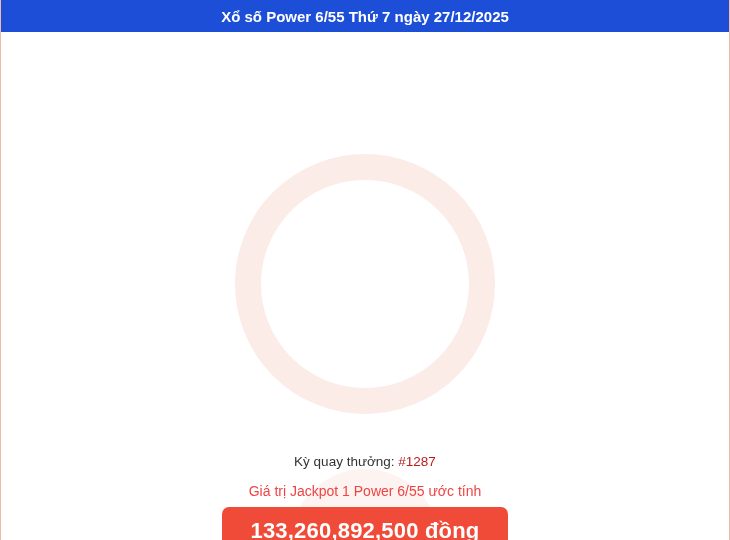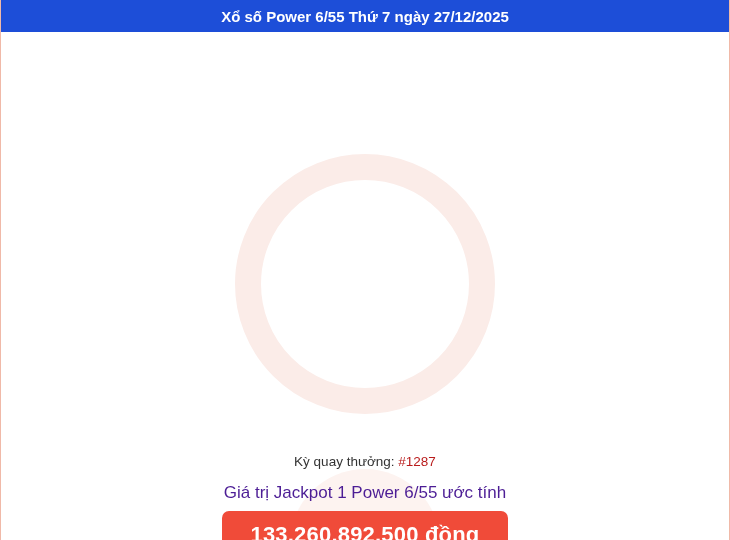--- a/index.html
+++ b/index.html
@@ -70,22 +70,22 @@
 
   .draw-line {
     font-size: 13.5px;
     color: #333333;
     margin-bottom: 14px;
   }
   .draw-line .draw-id {
     color: #b91c1c;
   }
   .jackpot-label {
-    font-size: 17px;
-    color: #4c1d95;
+    font-size: 14px;
+    color: #ef4444;
     margin-bottom: 8px;
   }
   .jackpot-pill {
     display: inline-block;
     background: #f04b39;
     color: #ffffff;
     border-radius: 7px;
     font-weight: bold;
     letter-spacing: 0.2px;
   }

